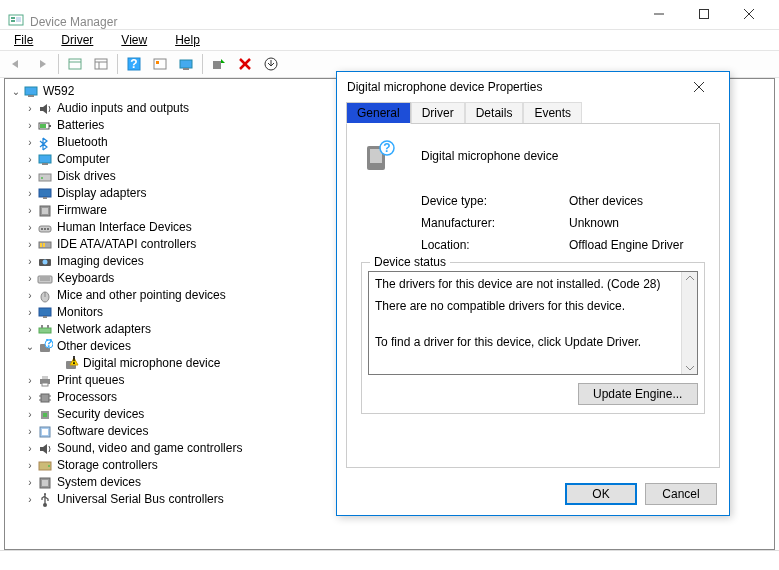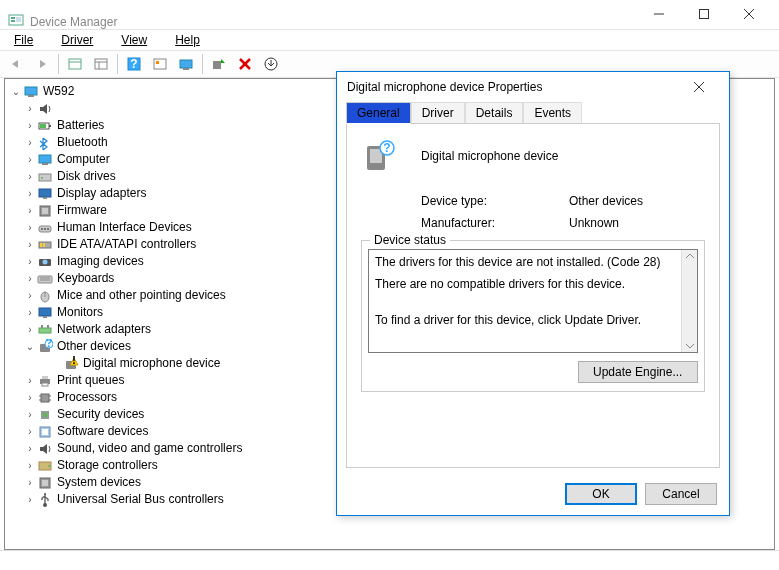--- a/index.html
+++ b/index.html
@@ -174,20 +174,21 @@
         <span class="lbl">W592</span>
       </div>
       <div class="node indent1">
         <span class="exp">›</span>
         <span class="nicon">
           <svg width="16" height="16">
             <path d="M3 6 L6 6 L10 3 L10 13 L6 10 L3 10 Z" fill="#555"></path>
             <path d="M12 5 Q14 8 12 11" fill="none" stroke="#555"></path>
           </svg>
         </span>
+        <span class="lbl">Audio inputs and outputs</span>
       </div>
       <div class="node indent1">
         <span class="exp">›</span>
         <span class="nicon">
           <svg width="16" height="16">
             <rect x="2" y="5" width="10" height="6" fill="none" stroke="#555"></rect>
             <rect x="12" y="7" width="2" height="2" fill="#555"></rect>
             <rect x="3" y="6" width="6" height="4" fill="#5b5"></rect>
           </svg>
         </span>
@@ -458,20 +459,24 @@
       <div>Digital microphone device</div>
     </div>
     <div class="infogrid">
       <div class="irow">
           <div class="ilabel">Device type:</div>
           <div>Other devices</div>
         </div>
       <div class="irow">
           <div class="ilabel">Manufacturer:</div>
           <div>Unknown</div>
+        </div>
+      <div class="irow">
+          <div class="ilabel">Location:</div>
+          <div>Offload Engine Driver</div>
         </div>
     </div>
     <div class="fieldset">
       <div class="legend">Device status</div>
       <div class="statusbox">
         <div>The drivers for this device are not installed. (Code 28)</div>
         <div style="height:6px"></div>
         <div>There are no compatible drivers for this device.</div>
         <div style="height:20px"></div>
         <div>To find a driver for this device, click Update Driver.</div>

